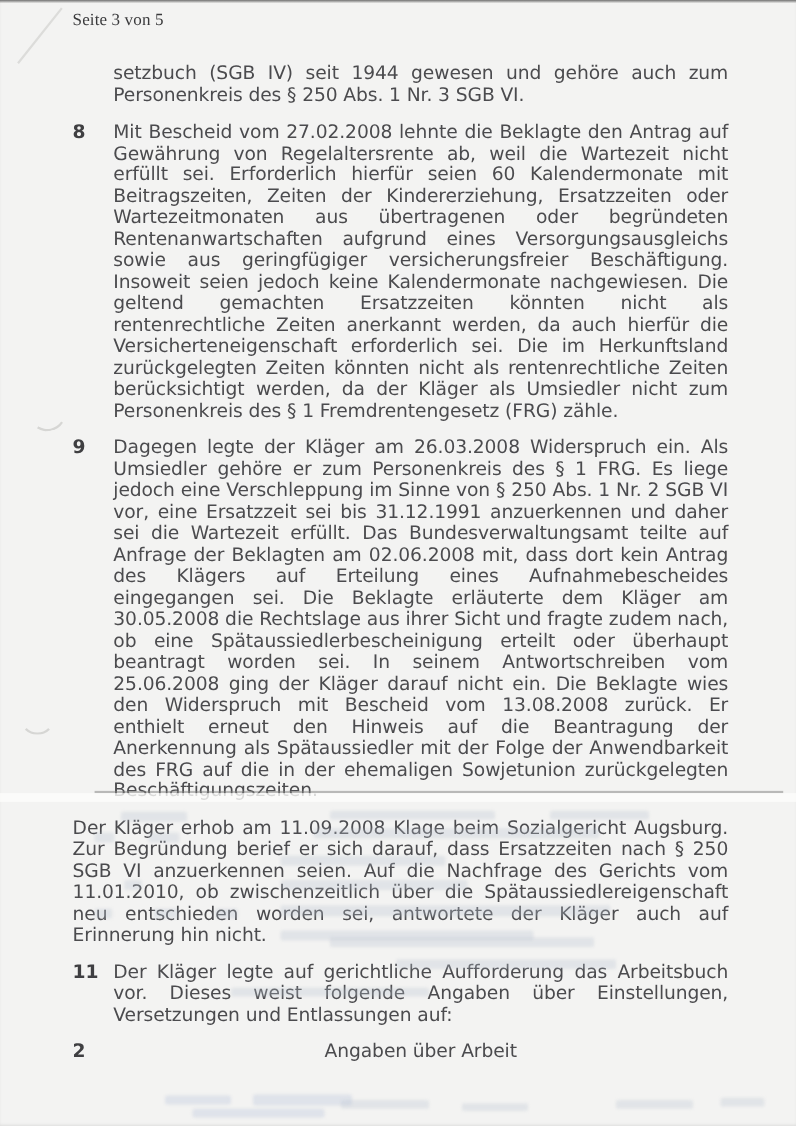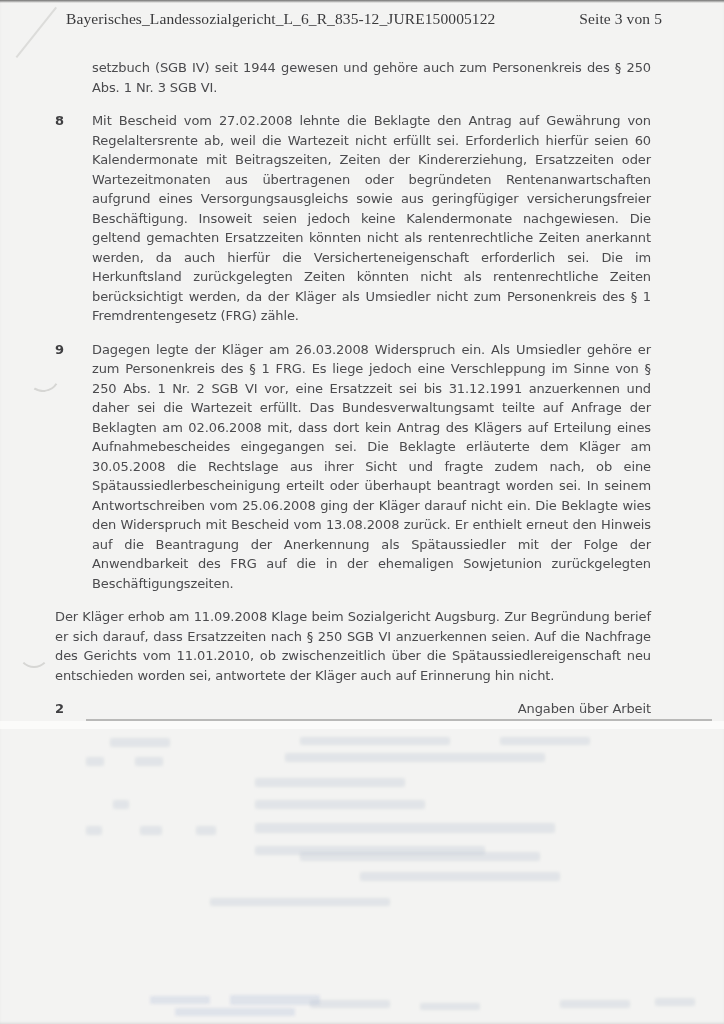--- a/index.html
+++ b/index.html
@@ -39,42 +39,42 @@
     display: flex;
     justify-content: space-between;
     align-items: baseline;
     font-family: "Liberation Serif", "DejaVu Serif", serif;
     font-size: 15.5px;
     color: #3a3a3c;
     letter-spacing: 0.1px;
   }
   .doc-body {
     position: absolute;
-    left: 55px; top: 58px;
+    left: 66px; top: 58px;
     width: 596px;
     color: #4b4b4e;
-    font-size: 13px;
+    font-size: 17px;
     line-height: 19.5px;
     letter-spacing: -0.1px;
   }
   .para {
     display: flex;
     margin-bottom: 14px;
   }
   .para .num {
     width: 37px;
     flex: 0 0 37px;
     font-weight: bold;
     color: #3f3f42;
   }
   .para .txt {
     flex: 1 1 auto;
     text-align: justify;
   }
-  .para.last .txt { text-align: right; }
+  .para.last .txt { text-align: center; }
   
   .ghost-rule {
     position: absolute;
     left: 86px; top: 719px;
     width: 626px; height: 1.5px;
     background: rgba(128,128,126,0.5);
     filter: blur(0.4px);
   }
   .ghost-band {
     position: absolute;
@@ -103,21 +103,20 @@
 </style>
 </head>
 <body>
 
 <div class="page">
 
   <div class="top-edge"></div>
   <div class="crease"></div>
 
   <div class="doc-header">
-    <span>Bayerisches_Landessozialgericht_L_6_R_835-12_JURE150005122</span>
     <span>Seite 3 von 5</span>
   </div>
 
   <div class="doc-body">
 
     <div class="para">
       <div class="num"></div>
       <div class="txt">setzbuch (SGB IV) seit 1944 gewesen und gehöre auch zum Personenkreis des § 250 Abs. 1 Nr. 3 SGB VI.</div>
     </div>
 
@@ -128,20 +127,24 @@
 
     <div class="para">
       <div class="num">9</div>
       <div class="txt">Dagegen legte der Kläger am 26.03.2008 Widerspruch ein. Als Umsiedler gehöre er zum Personenkreis des § 1 FRG. Es liege jedoch eine Verschleppung im Sinne von § 250 Abs. 1 Nr. 2 SGB VI vor, eine Ersatzzeit sei bis 31.12.1991 anzuerkennen und daher sei die Wartezeit erfüllt. Das Bundesverwaltungsamt teilte auf Anfrage der Beklagten am 02.06.2008 mit, dass dort kein Antrag des Klägers auf Erteilung eines Aufnahmebescheides eingegangen sei. Die Beklagte erläuterte dem Kläger am 30.05.2008 die Rechtslage aus ihrer Sicht und fragte zudem nach, ob eine Spätaussiedlerbescheinigung erteilt oder überhaupt beantragt worden sei. In seinem Antwortschreiben vom 25.06.2008 ging der Kläger darauf nicht ein. Die Beklagte wies den Widerspruch mit Bescheid vom 13.08.2008 zurück. Er enthielt erneut den Hinweis auf die Beantragung der Anerkennung als Spätaussiedler mit der Folge der Anwendbarkeit des FRG auf die in der ehemaligen Sowjetunion zurückgelegten Beschäftigungszeiten.</div>
     </div>
 
     <div class="para">
       <div class="txt">Der Kläger erhob am 11.09.2008 Klage beim Sozialgericht Augsburg. Zur Begründung berief er sich darauf, dass Ersatzzeiten nach § 250 SGB VI anzuerkennen seien. Auf die Nachfrage des Gerichts vom 11.01.2010, ob zwischenzeitlich über die Spätaussiedlereigenschaft neu entschieden worden sei, antwortete der Kläger auch auf Erinnerung hin nicht.</div>
     </div>
 
+    <div class="para">
+      <div class="num">11</div>
+      <div class="txt">Der Kläger legte auf gerichtliche Aufforderung das Arbeitsbuch vor. Dieses weist folgende Angaben über Einstellungen, Versetzungen und Entlassungen auf:</div>
+    </div>
 
     <div class="para last">
       <div class="num">2</div>
       <div class="txt">Angaben über Arbeit</div>
     </div>
 
   </div>
 
   <div class="ghost-rule"></div>
   <div class="ghost-band"></div>

